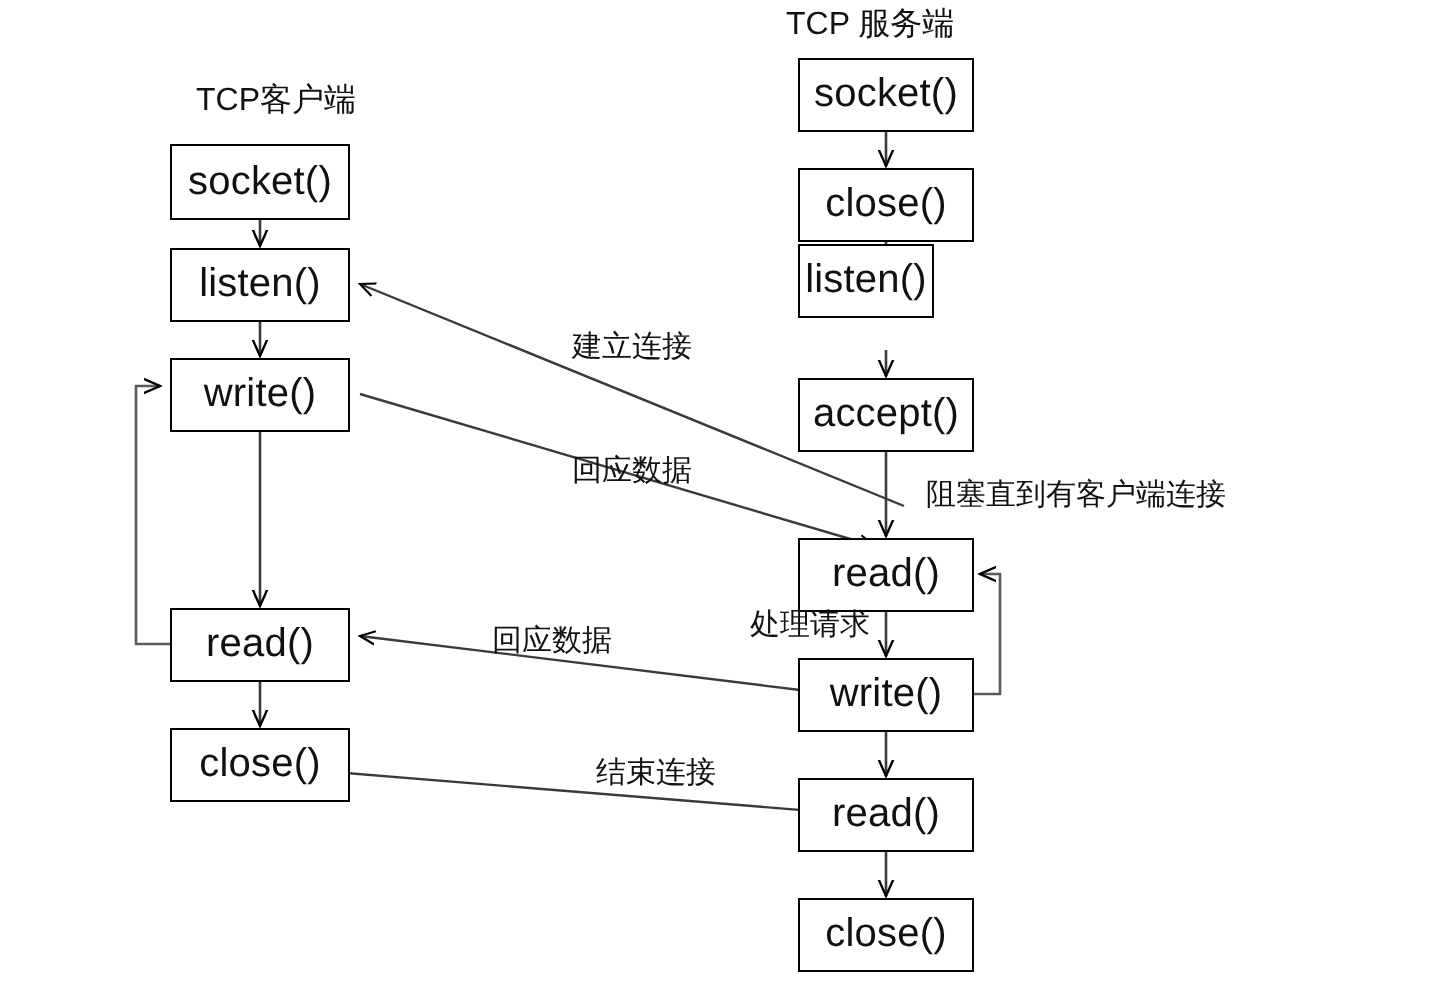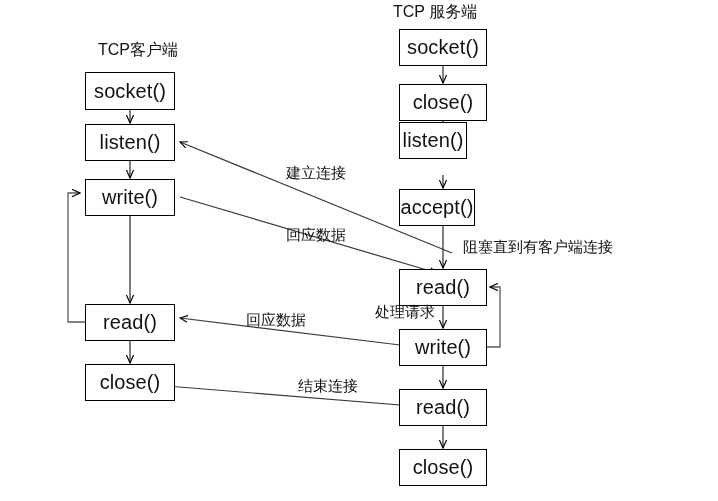--- a/index.html
+++ b/index.html
@@ -109,21 +109,21 @@
 
   <div class="node-box" style="left:85px; top:72px; width:90px; height:38px;">socket()</div>
   <div class="node-box" style="left:85px; top:124px; width:90px; height:37px;">listen()</div>
   <div class="node-box" style="left:85px; top:179px; width:90px; height:37px;">write()</div>
   <div class="node-box" style="left:85px; top:304px; width:90px; height:37px;">read()</div>
   <div class="node-box" style="left:85px; top:364px; width:90px; height:37px;">close()</div>
 
   <div class="node-box" style="left:399px; top:29px; width:88px; height:37px;">socket()</div>
   <div class="node-box" style="left:399px; top:84px; width:88px; height:37px;">close()</div>
   <div class="node-box" style="left:399px; top:122px; width:68px; height:37px;">listen()</div>
-  <div class="node-box" style="left:399px; top:189px; width:76px; height:37px;">accept()</div>
+  <div class="node-box" style="left:399px; top:189px; width:88px; height:37px;">accept()</div>
   <div class="node-box" style="left:399px; top:269px; width:88px; height:37px;">read()</div>
   <div class="node-box" style="left:399px; top:329px; width:88px; height:37px;">write()</div>
   <div class="node-box" style="left:399px; top:389px; width:88px; height:37px;">read()</div>
   <div class="node-box" style="left:399px; top:449px; width:88px; height:37px;">close()</div>
 
   <div class="edge-label" style="left:286px; top:164px;">建立连接</div>
   <div class="edge-label" style="left:286px; top:226px;">回应数据</div>
   <div class="edge-label" style="left:246px; top:311px;">回应数据</div>
   <div class="edge-label" style="left:298px; top:377px;">结束连接</div>
   <div class="edge-label" style="left:375px; top:303px;">处理请求</div>

